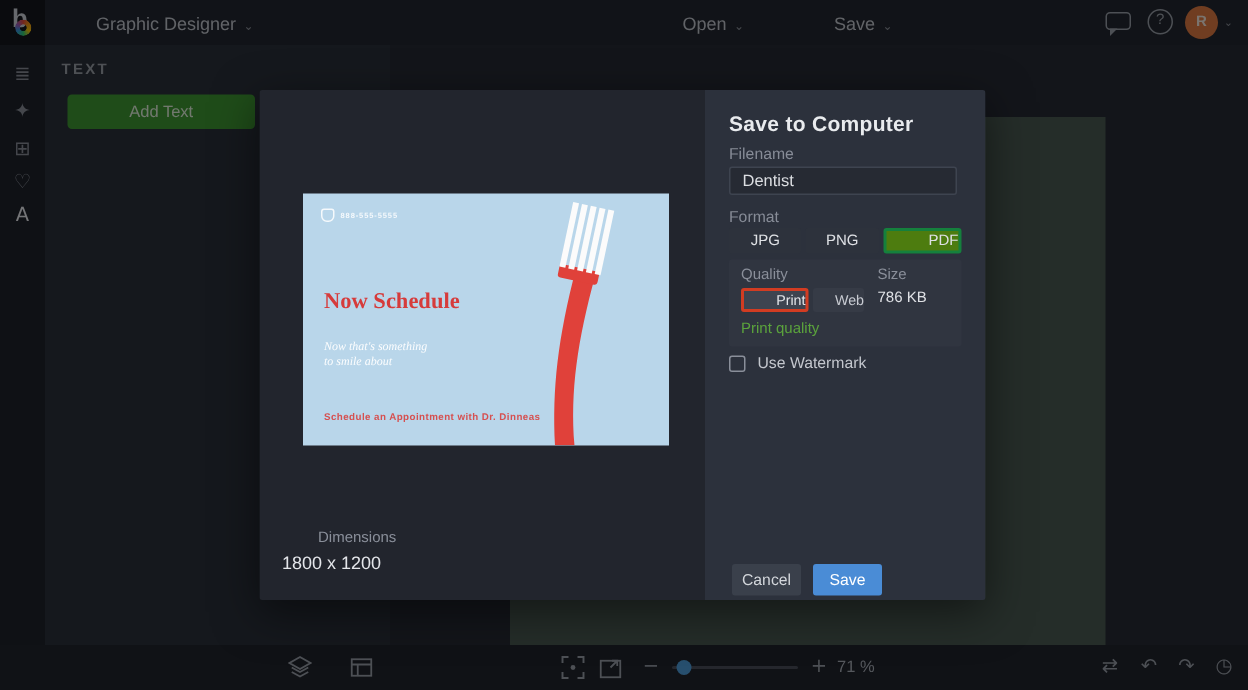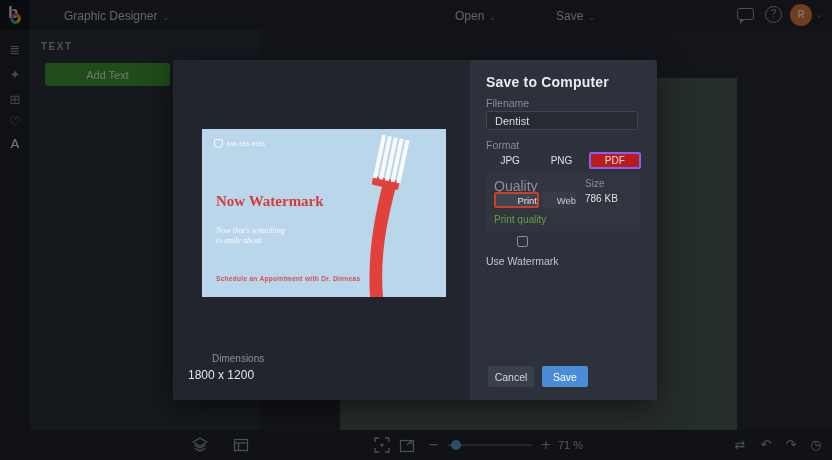--- a/index.html
+++ b/index.html
@@ -84,34 +84,34 @@
 
   
   .m-title { position:absolute; top:14px; left:16px; font-size:14px; font-weight:bold; color:#e9ebee; letter-spacing:.2px; }
   .f-label { position:absolute; left:16px; font-size:10.5px; color:#878c97; }
   .f-input { position:absolute; top:51px; left:16px; width:152px; height:19px; background:#262a33;
     border:1px solid #3e4450; border-radius:2px; color:#dcdee2; font-size:11px; padding:0 8px;
     font-family:"Liberation Sans", sans-serif; }
   .fmt-row { position:absolute; top:92px; left:16px; width:155px; display:flex; gap:3px; }
   .fmt-btn { flex:1; height:17px; background:#2d323c; border:none; border-radius:2px; color:#dfe1e5;
     font-size:10px; cursor:pointer; font-family:"Liberation Sans", sans-serif; }
-  .fmt-btn.selected { background:#b91c1c; border:2px solid #8b5cf6; }
+  .fmt-btn.selected { background:#4d7c0f; border:2px solid #15803d;text-align:right; }
   .q-box { position:absolute; top:113px; left:16px; width:155px; height:58px; background:#303540; border-radius:2px; }
-  .q-label { position:absolute; top:5px; left:8px; font-size:14px; color:#8a8f9a; }
+  .q-label { position:absolute; top:5px; left:8px; font-size:10px; color:#8a8f9a; }
   .s-label { position:absolute; top:5px; left:99px; font-size:10px; color:#8a8f9a; }
   .q-btn { position:absolute; top:19px; height:16px; border:none; border-radius:2px; font-size:9.5px;
     color:#e2e4e8; cursor:pointer; font-family:"Liberation Sans", sans-serif;text-align:right; }
   .q-print { left:8px; width:45px; background:#3e4450; border:2px solid #d23c22; }
   .q-web { left:56px; width:34px; background:#363b46; color:#c8cbd2; }
   .s-value { position:absolute; top:20px; left:99px; font-size:10px; color:#dfe1e5; }
   .q-note { position:absolute; top:41px; left:8px; font-size:10px; color:#5ba33c; }
-  .wm-row { position:absolute; top:176px; left:16px; display:flex; align-items:center; gap:8px; cursor:pointer;flex-direction:column; }
+  .wm-row { position:absolute; top:176px; left:16px; display:flex; align-items:center; gap:8px; cursor:pointer; }
   .wm-box { width:11px; height:11px; border:1px solid #8a8f9a; border-radius:2px; background:transparent; }
   .wm-label { font-size:10.5px; color:#c3c6cd; }
-  .m-footer-btn { position:absolute; top:306px; height:21px; border:none; border-radius:2px; font-size:10.5px;
+  .m-footer-btn { position:absolute; top:316px; height:21px; border:none; border-radius:2px; font-size:10.5px;
     cursor:pointer; font-family:"Liberation Sans", sans-serif; }
   .btn-cancel { left:18px; width:46px; background:#3a404b; color:#d3d6db; }
   .btn-save { left:72px; width:46px; background:#4a8cd6; color:#ffffff; }
 </style>
 </head>
 <body>
 
 <div class="screen">
 
   <div class="topbar">
@@ -175,21 +175,21 @@
   <div class="overlay"></div>
 
   <div class="modal">
     <div class="m-preview">
       <div class="flyer">
         <div class="fl-logo-row">
           <div class="fl-logo"></div>
           <div class="fl-phone">888-555-5555</div>
         </div>
         <div class="fl-head">
-          <div>Now Watermark</div>
+          <div>Now Schedule</div>
         </div>
         <div class="fl-sub">
           <div>Now that's something</div>
           <div>to smile about</div>
         </div>
         <div class="fl-foot">Schedule an Appointment with Dr. Dinneas</div>
         <svg class="fl-brush" width="120" height="168" viewBox="0 0 120 168">
           <path d="M44 168 C42 130 46 96 58 50 L71 54 C59 98 54 132 57 168 Z" fill="#e0413a"></path>
           <g transform="rotate(12 64 36)">
             <rect x="50" y="50" width="27" height="9" rx="2" fill="#e0413a"></rect>

